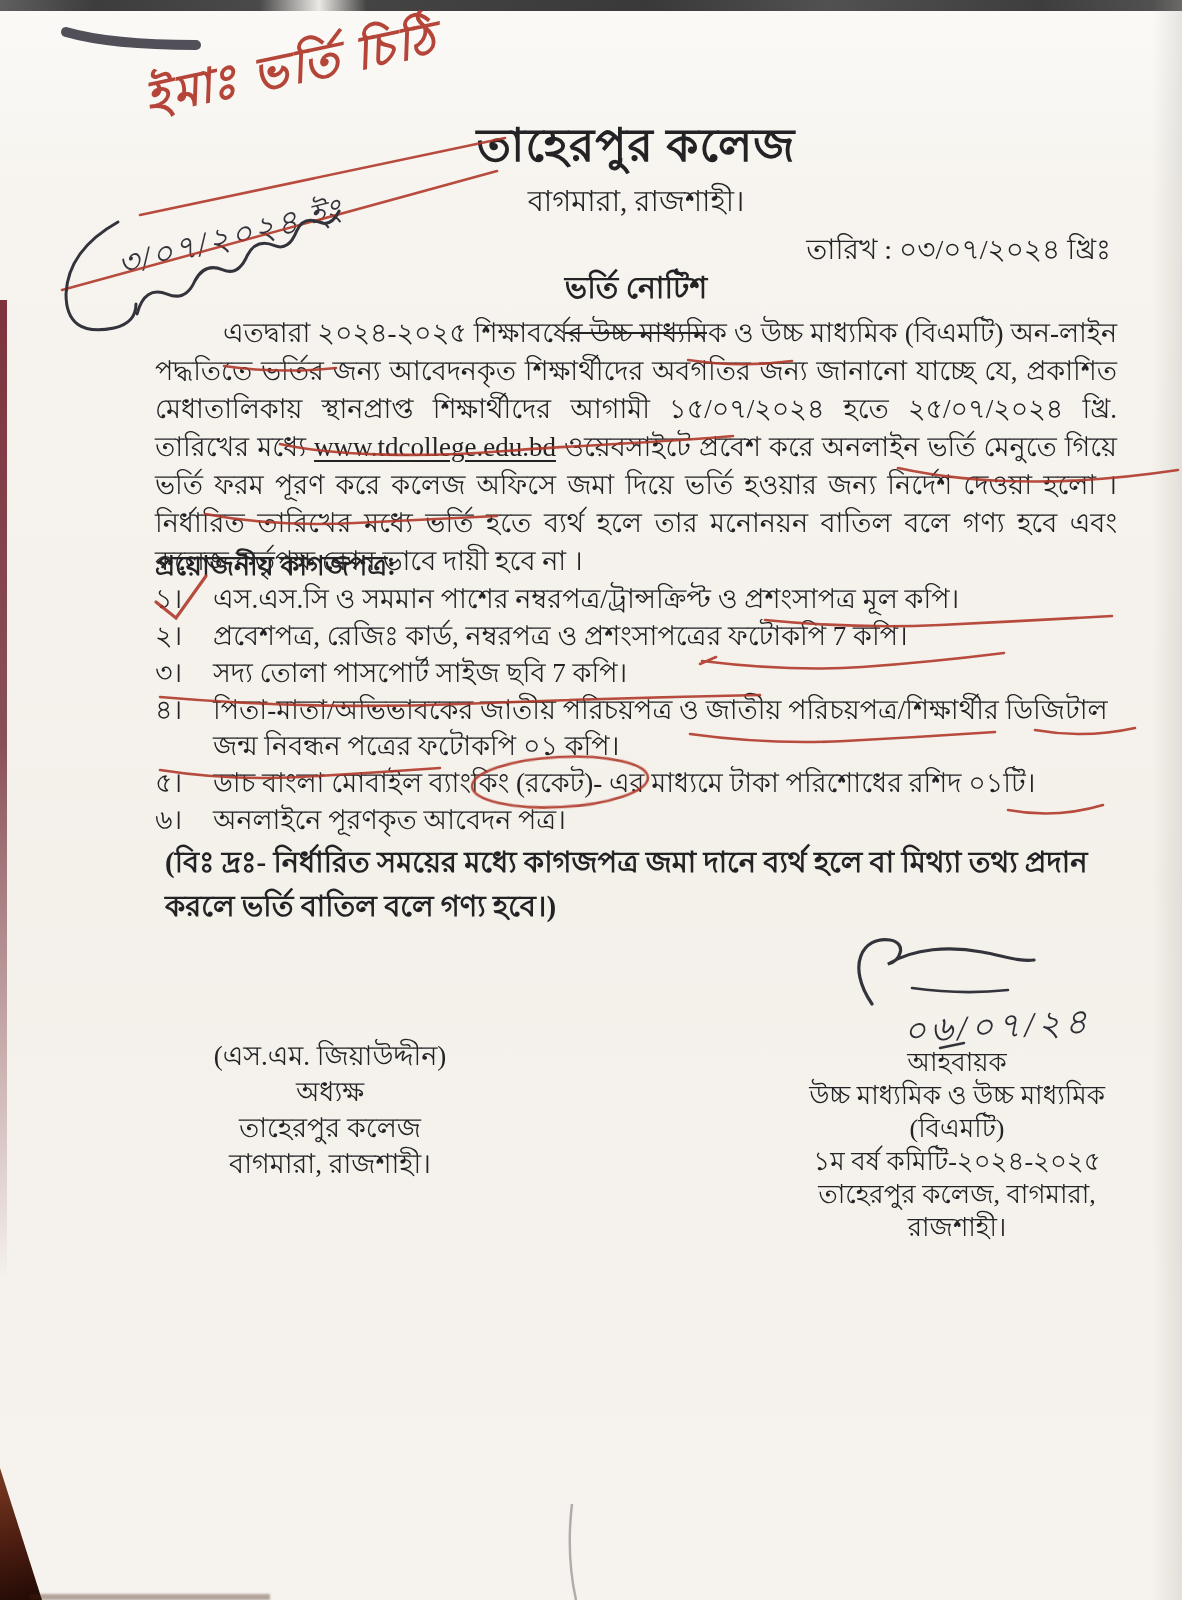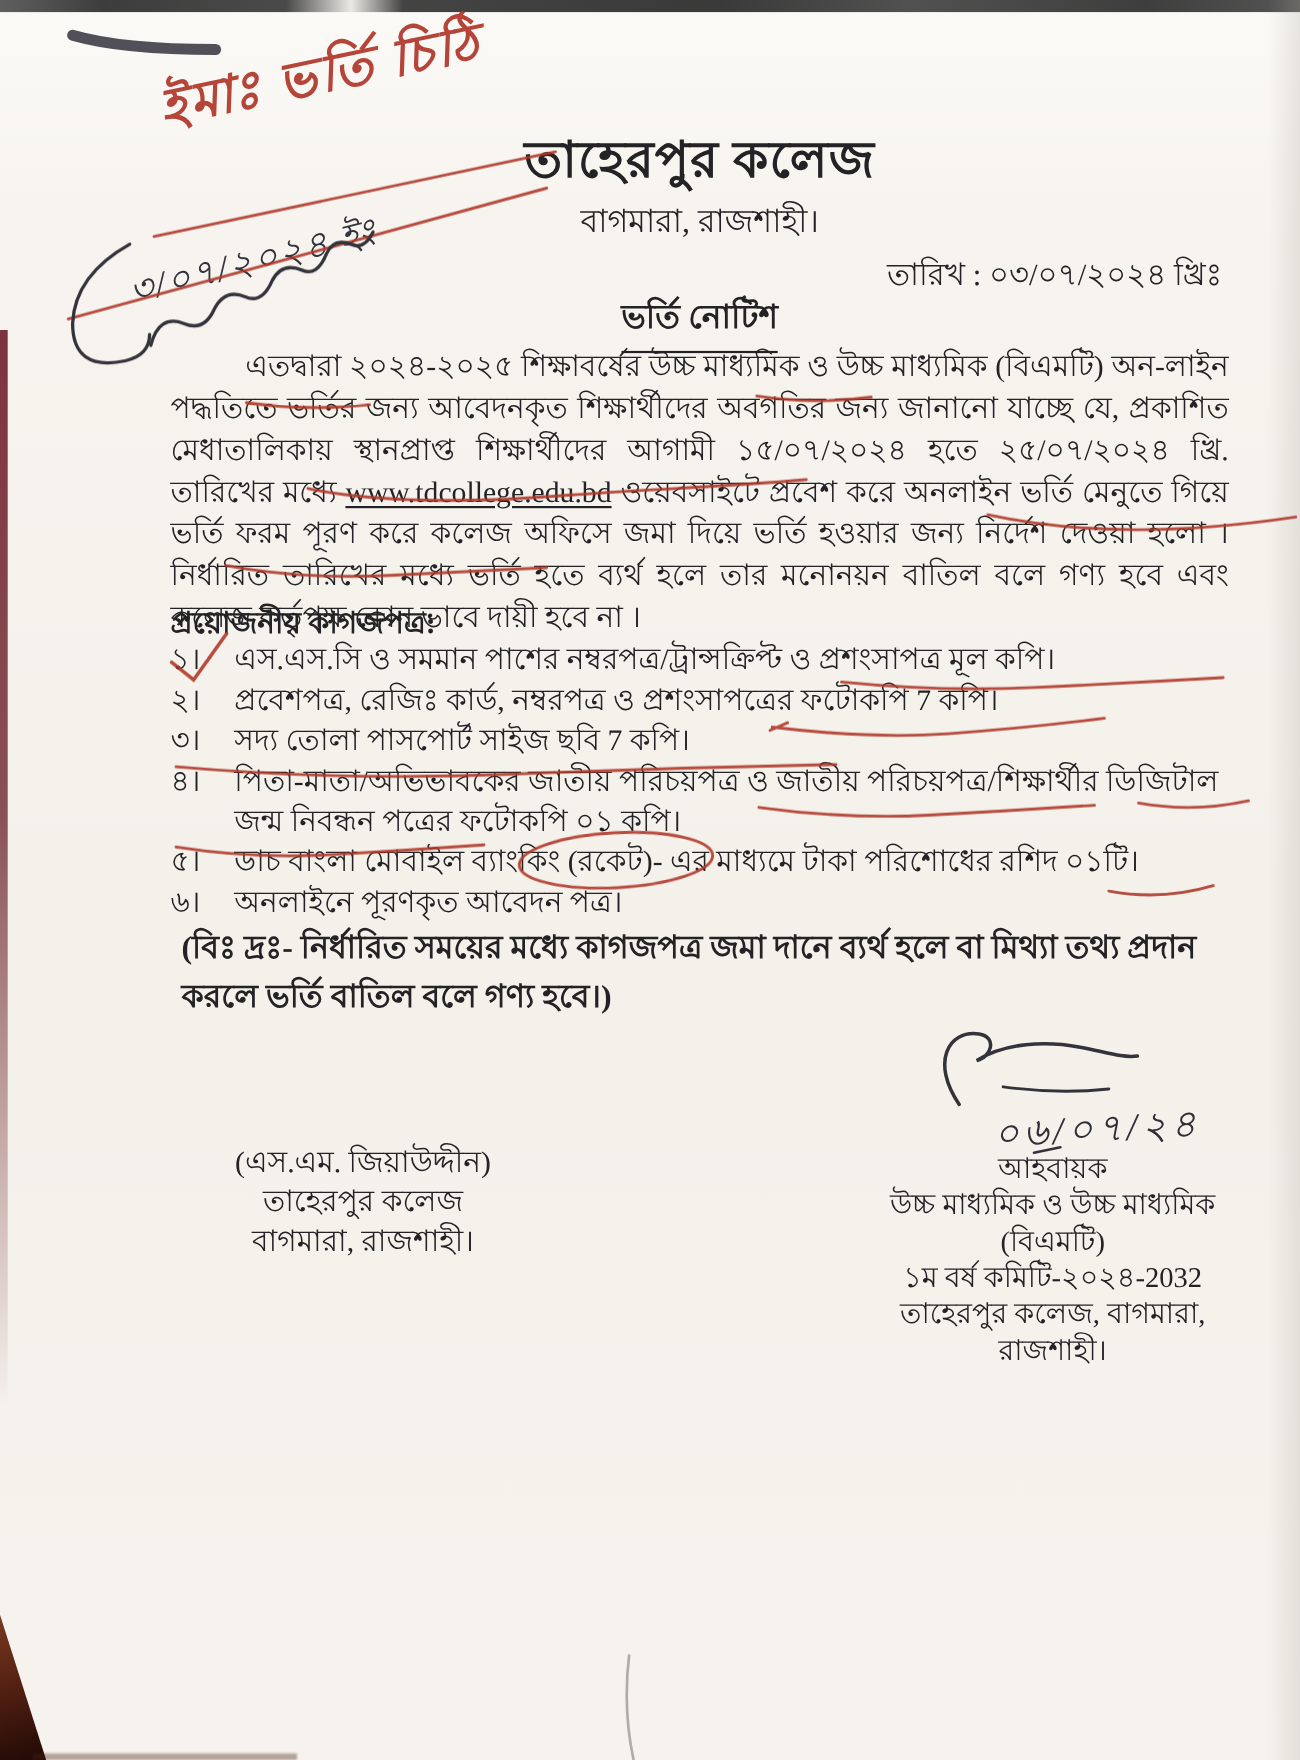--- a/index.html
+++ b/index.html
@@ -22,21 +22,21 @@
     background:rgba(70,35,22,.38);filter:blur(1px);}
   .right-shade{position:absolute;right:0;top:0;width:30px;height:100%;
     background:linear-gradient(90deg,rgba(180,175,168,0) 0%,rgba(170,165,158,.25) 100%);}
   
   .content{position:absolute;left:155px;top:0;width:962px;}
   .college-name{position:absolute;top:110px;width:100%;text-align:center;
     font-size:46px;font-weight:bold;letter-spacing:1px;}
   .college-address{position:absolute;top:178px;width:100%;text-align:center;font-size:29px;}
   .date-line{position:absolute;top:228px;width:100%;text-align:right;font-size:28px;padding-right:6px;box-sizing:border-box;}
   .notice-title{position:absolute;top:264px;width:100%;text-align:center;font-size:30px;font-weight:bold;}
-  .notice-title span{display:inline-block;border-bottom:2.5px solid #232326;padding-bottom:4px;}
+  .notice-title span{display:inline-block;border-bottom:2.5px solid #232326;padding-bottom:17px;}
   .body-para{position:absolute;top:314px;width:100%;font-size:27px;line-height:38px;
     text-align:justify;text-indent:68px;}
   .body-para .weblink{font-family:"Liberation Serif",serif;text-decoration:underline;text-underline-offset:4px;}
   .docs-heading{position:absolute;top:545px;font-size:27px;font-weight:bold;}
   .docs-list{position:absolute;top:581px;width:100%;font-size:27px;}
   .doc-row{display:flex;align-items:flex-start;line-height:36px;margin-bottom:1px;}
   .doc-num{width:58px;flex:0 0 58px;}
   .doc-text{flex:1;}
   .note-block{position:absolute;top:840px;left:10px;width:940px;
     font-size:29px;font-weight:bold;line-height:44px;}
@@ -103,28 +103,29 @@
       <div class="doc-row">
         <span class="doc-num">৬।</span>
         <span class="doc-text">অনলাইনে পূরণকৃত আবেদন পত্র।</span>
       </div>
     </div>
 
     <div class="note-block">(বিঃ দ্রঃ- নির্ধারিত সময়ের মধ্যে কাগজপত্র জমা দানে ব্যর্থ হলে বা মিথ্যা তথ্য প্রদান করলে ভর্তি বাতিল বলে গণ্য হবে।)</div>
 
     <div class="sig-left">
       <div>(এস.এম. জিয়াউদ্দীন)</div>
+      <div>অধ্যক্ষ</div>
       <div>তাহেরপুর কলেজ</div>
       <div>বাগমারা, রাজশাহী।</div>
     </div>
 
     <div class="sig-right">
       <div>আহবায়ক</div>
       <div>উচ্চ মাধ্যমিক ও উচ্চ মাধ্যমিক (বিএমটি)</div>
-      <div>১ম বর্ষ কমিটি-২০২৪-2032</div>
+      <div>১ম বর্ষ কমিটি-২০২৪-২০২৫</div>
       <div>তাহেরপুর কলেজ, বাগমারা, রাজশাহী।</div>
     </div>
   </div>
 
   <div class="hand hand-red-title">ইমাঃ ভর্তি চিঠি</div>
   <div class="hand hand-black-date">৩/০৭/২০২৪ ইং</div>
   <div class="hand hand-sig-date">০৬/০৭/২৪</div>
 
   <svg class="overlay-svg" viewBox="0 0 1182 1600">
 

